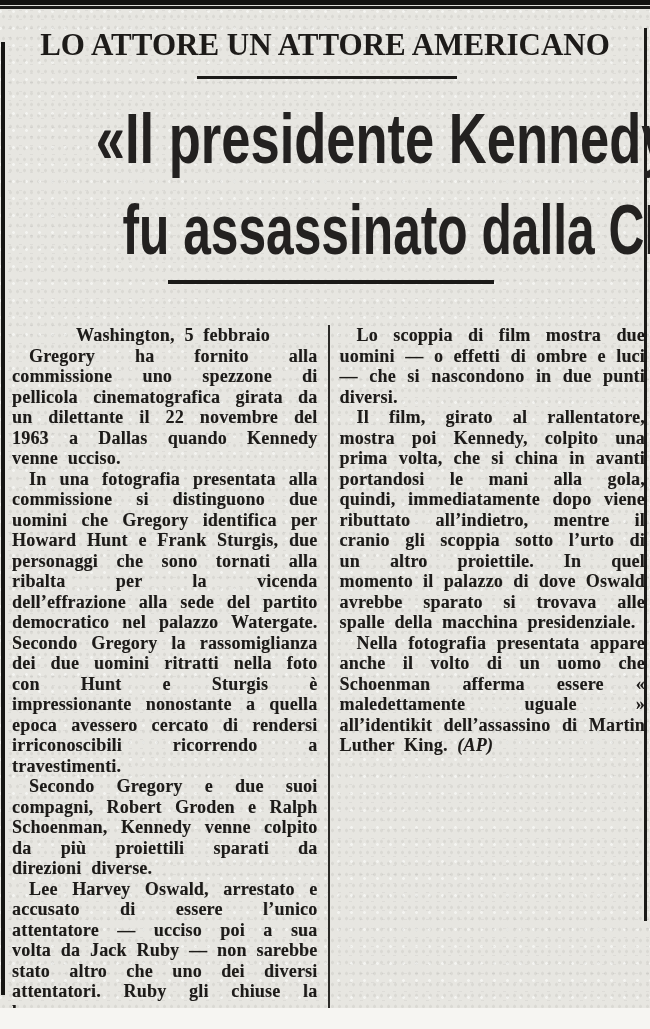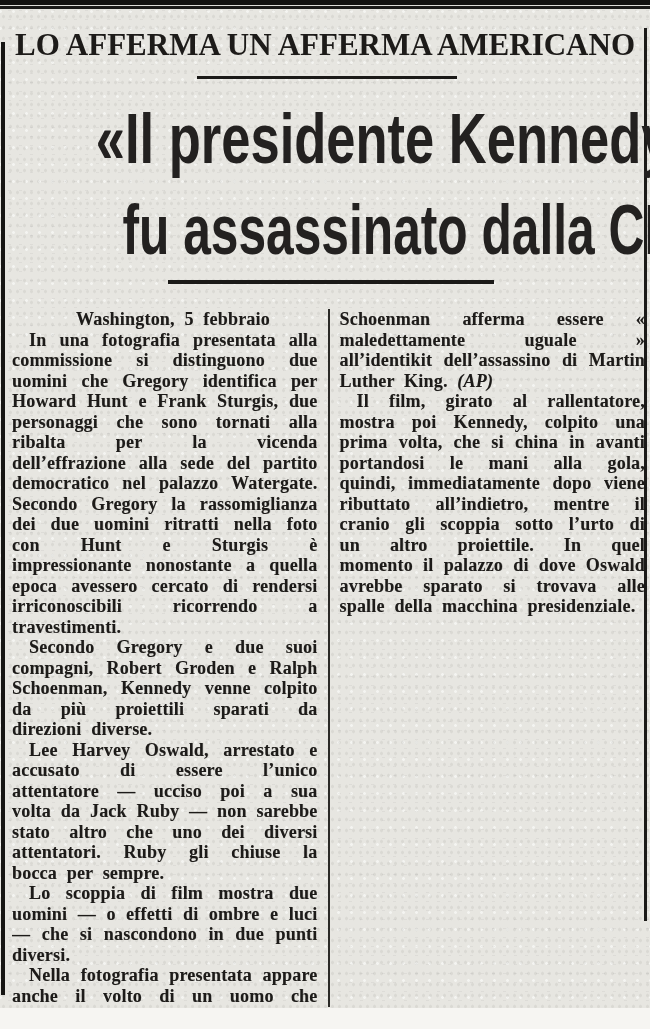--- a/index.html
+++ b/index.html
@@ -70,21 +70,21 @@
   .headline .hl-line { height: 91px; line-height: 91px; white-space: nowrap; }
   .headline .hl-line > span { display: inline-block; transform-origin: 50% 50%; }
   .headline .hl-1 > span { transform: scaleX(0.75); }
   .headline .hl-2 > span { transform: scaleX(0.71); }
   .headline-rule {
     position: absolute; left: 168px; top: 280px;
     width: 326px; height: 4px;
     background: #1b1a18;
   }
   .article-body {
-    position: absolute; left: 12px; top: 309px;
+    position: absolute; left: 12px; top: 325px;
     width: 633px; height: 698px;
     column-count: 2;
     column-gap: 22px;
     column-fill: auto;
     column-rule: 2px solid #2b2a27;
     overflow: hidden;
     font-family: "Liberation Serif", serif;
     font-weight: 700;
     font-size: 18px;
     line-height: 20.5px;
@@ -107,32 +107,33 @@
 </style>
 </head>
 <body>
 
 <div class="paper"></div>
 
 <div class="top-bar"></div>
 <div class="left-rule"></div>
 <div class="right-rule"></div>
 
-<div class="kicker">LO AFFERMA UN AFFERMA AMERICANO</div>
+<div class="kicker">LO ATTORE UN ATTORE AMERICANO</div>
 <div class="kicker-rule"></div>
 
 <div class="headline">
   <div class="hl-line hl-1"><span>«Il presidente Kennedy</span></div>
   <div class="hl-line hl-2"><span>fu assassinato dalla CIA»</span></div>
 </div>
 <div class="headline-rule"></div>
 
 <div class="article-body">
   <p class="dateline">Washington, 5 febbraio</p>
+  <p>Gregory ha fornito alla commissione uno spezzone di pellicola cinematografica girata da un dilettante il 22 novembre del 1963 a Dallas quando Kennedy venne ucciso.</p>
   <p>In una fotografia presentata alla commissione si distinguono due uomini che Gregory identifica per Howard Hunt e Frank Sturgis, due personaggi che sono tornati alla ribalta per la vicenda dell’effrazione alla sede del partito democratico nel palazzo Watergate. Secondo Gregory la rassomiglianza dei due uomini ritratti nella foto con Hunt e Sturgis è impressionante nonostante a quella epoca avessero cercato di rendersi irriconoscibili ricorrendo a travestimenti.</p>
   <p>Secondo Gregory e due suoi compagni, Robert Groden e Ralph Schoenman, Kennedy venne colpito da più proiettili sparati da direzioni diverse.</p>
   <p>Lee Harvey Oswald, arrestato e accusato di essere l’unico attentatore — ucciso poi a sua volta da Jack Ruby — non sarebbe stato altro che uno dei diversi attentatori. Ruby gli chiuse la bocca per sempre.</p>
   <p>Lo scoppia di film mostra due uomini — o effetti di ombre e luci — che si nascondono in due punti diversi.</p>
+  <p>Il film, girato al rallentatore, mostra poi Kennedy, colpito una prima volta, che si china in avanti portandosi le mani alla gola, quindi, immediatamente dopo viene ributtato all’indietro, mentre il cranio gli scoppia sotto l’urto di un altro proiettile. In quel momento il palazzo di dove Oswald avrebbe sparato si trovava alle spalle della macchina presidenziale.</p>
   <p><span>Nella fotografia presentata appare anche il volto di un uomo che Schoenman afferma essere « maledettamente uguale » all’identikit dell’assassino di Martin Luther King.</span> <em class="ap-credit">(AP)</em></p>
-  <p>Il film, girato al rallentatore, mostra poi Kennedy, colpito una prima volta, che si china in avanti portandosi le mani alla gola, quindi, immediatamente dopo viene ributtato all’indietro, mentre il cranio gli scoppia sotto l’urto di un altro proiettile. In quel momento il palazzo di dove Oswald avrebbe sparato si trovava alle spalle della macchina presidenziale.</p>
 </div>
 
 <div class="bottom-strip"></div>
 
 </body></html>

